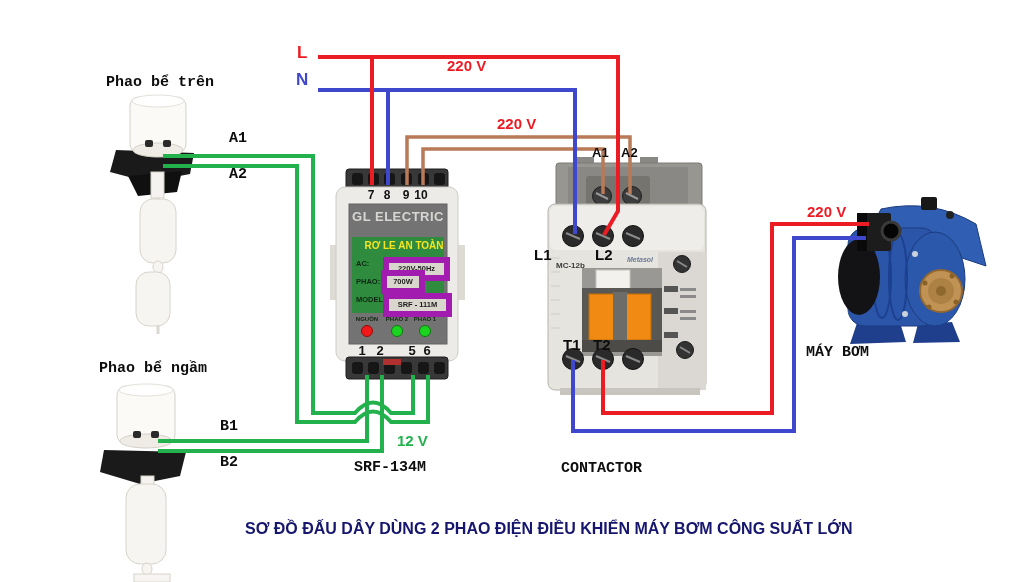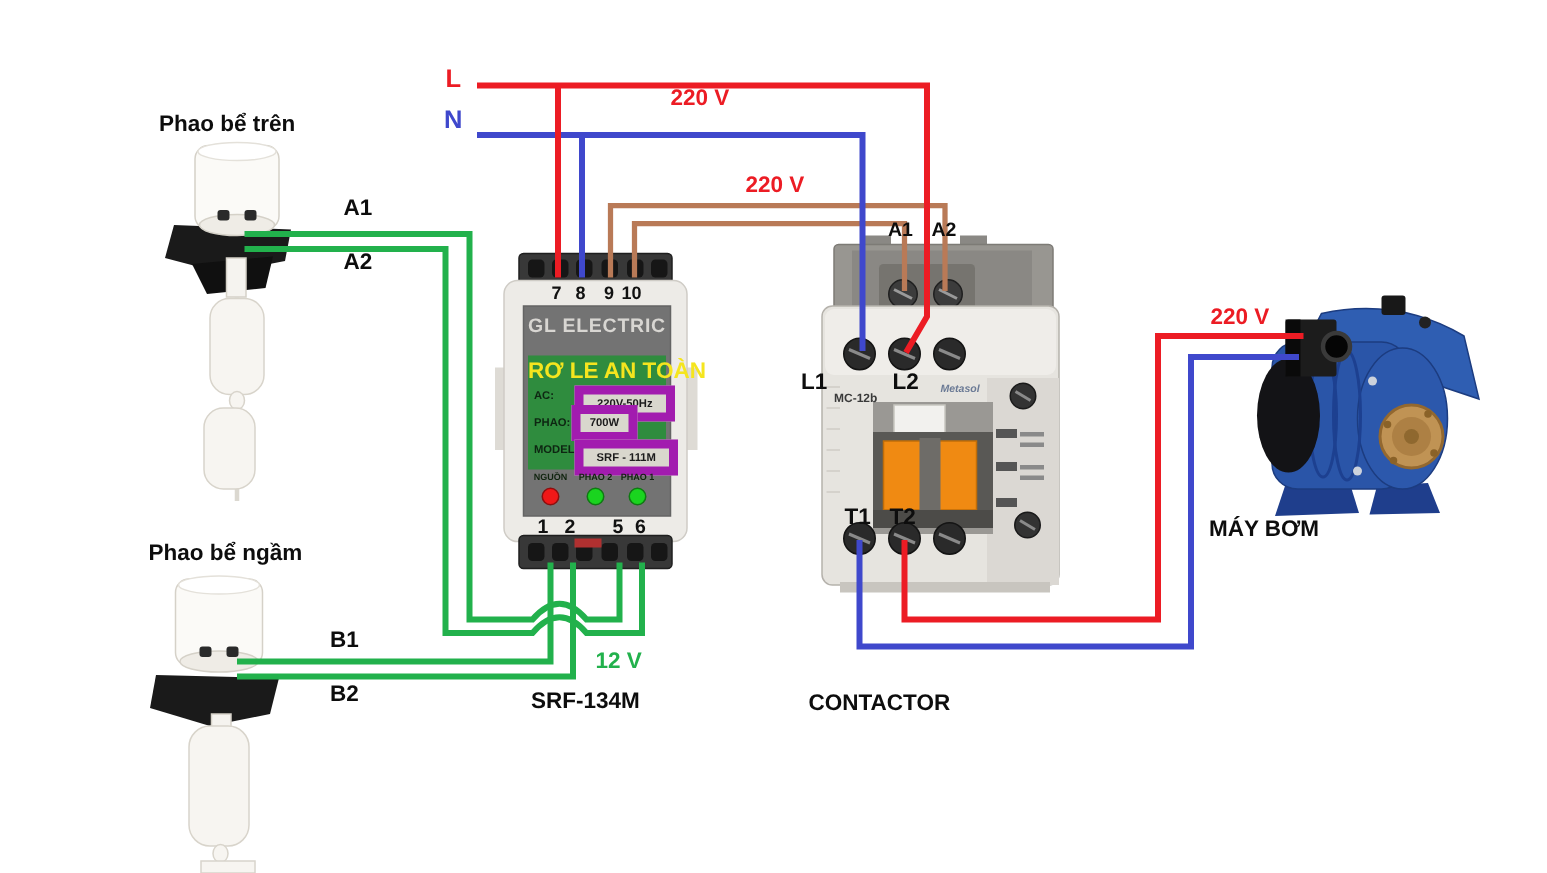--- a/index.html
+++ b/index.html
@@ -1,28 +1,28 @@
 <!DOCTYPE html>
 <html><head>
 <meta charset="utf-8">
 <style>
   html,body{margin:0;padding:0;background:#ffffff;}
   #canvas{position:relative;width:1031px;height:582px;background:#ffffff;overflow:hidden;
           font-family:"Liberation Sans", sans-serif;}
   #canvas svg{position:absolute;left:0;top:0;}
   .labels{position:absolute;left:0;top:0;width:100%;height:100%;}
   .lbl{position:absolute;font-weight:bold;color:#111;white-space:nowrap;line-height:1.1;}
-  .lbl-black{color:#0d0d0d;font-size:15px;}
+  .lbl-black{color:#0d0d0d;font-size:15px;font-family:Liberation Mono, monospace;}
   .lbl-red{color:#ec1c24;font-size:15px;}
   .lbl-blue{color:#3f48cc;font-size:15px;}
   .lbl-green{color:#22b14c;font-size:15px;}
   .lbl-LN{font-size:17px;}
   .caption{color:#16166e;font-size:16px;letter-spacing:0px;}
   .relay-brand{left:349px;top:210px;width:98px;text-align:center;font-size:13px;color:#d8d6d2;letter-spacing:.5px;}
-  .relay-panel-title{left:352px;top:240px;width:104px;text-align:center;font-size:15px;color:#f5e51e;}
+  .relay-panel-title{left:352px;top:240px;width:104px;text-align:center;font-size:10px;color:#f5e51e;}
   .spec-key{font-size:7.5px;color:#0e2612;}
   .spec-box{position:absolute;background:#d9d7cd;border:6px solid #a21caf;height:12px;text-align:center;
             font-size:7.5px;font-weight:bold;color:#1c1c1c;line-height:12px;}
   .led-lbl{font-size:6px;color:#10240f;text-align:center;}
   .tnum{width:14px;text-align:center;font-size:12px;color:#111;}
   .bnum{width:14px;text-align:center;font-size:13px;color:#111;}
   .ct-coil{font-size:13px;color:#0d0d0d;}
   .ct-main{font-size:15px;color:#0d0d0d;}
   .ct-model{font-size:8px;color:#3a3a3a;}
   .ct-brand{font-size:7px;color:#6b7a95;font-style:italic;font-weight:bold;}
@@ -227,19 +227,20 @@
     <div class="lbl lbl-black" style="left:354px;top:460px;">SRF-134M</div>
 
     <div class="lbl ct-coil" style="left:592px;top:146px;">A1</div>
     <div class="lbl ct-coil" style="left:621px;top:146px;">A2</div>
     <div class="lbl ct-main" style="left:534px;top:247px;">L1</div>
     <div class="lbl ct-main" style="left:595px;top:247px;">L2</div>
     <div class="lbl ct-model" style="left:556px;top:262px;">MC-12b</div>
     <div class="lbl ct-brand" style="left:627px;top:256px;">Metasol</div>
     <div class="lbl ct-main" style="left:563px;top:337px;">T1</div>
     <div class="lbl ct-main" style="left:593px;top:337px;text-align:right;">T2</div>
-    <div class="lbl lbl-black" style="left:539px;top:461px;">CONTACTOR</div>
+    <div class="lbl lbl-black" style="left:561px;top:461px;">CONTACTOR</div>
 
     <div class="lbl lbl-black" style="left:806px;top:345px;">MÁY BƠM</div>
 
+    <div class="lbl caption" style="left:245px;top:520px;">SƠ ĐỒ ĐẤU DÂY DÙNG 2 PHAO ĐIỆN ĐIỀU KHIỂN MÁY BƠM CÔNG SUẤT LỚN</div>
   </div>
 
 </div>
 
 </body></html>

